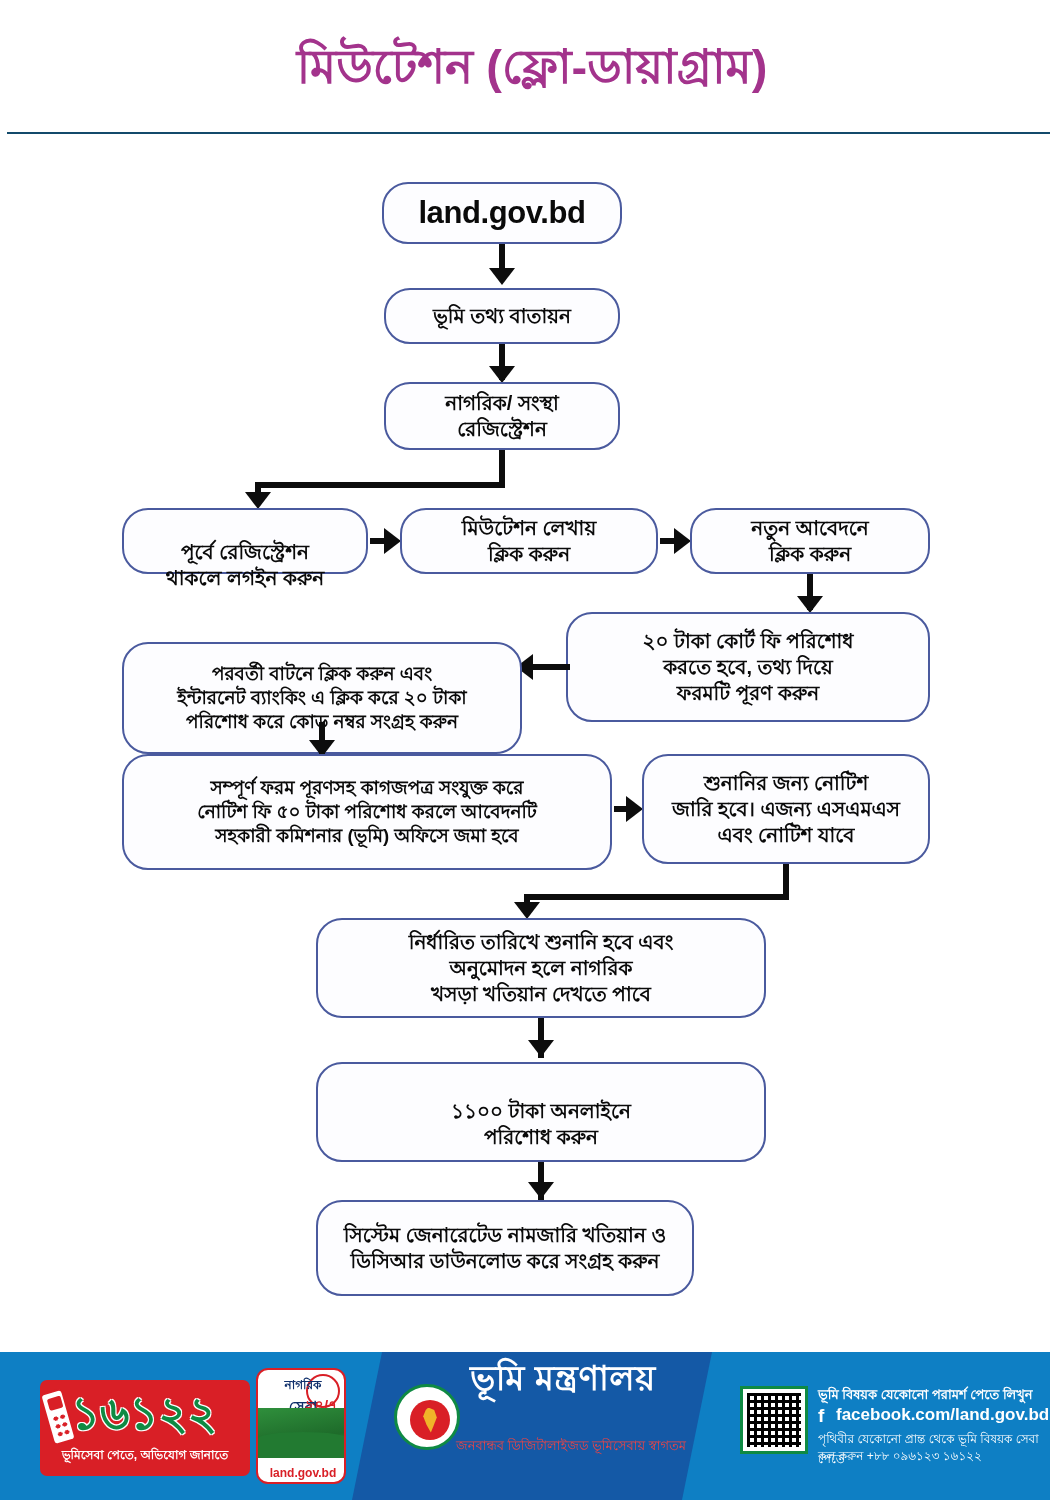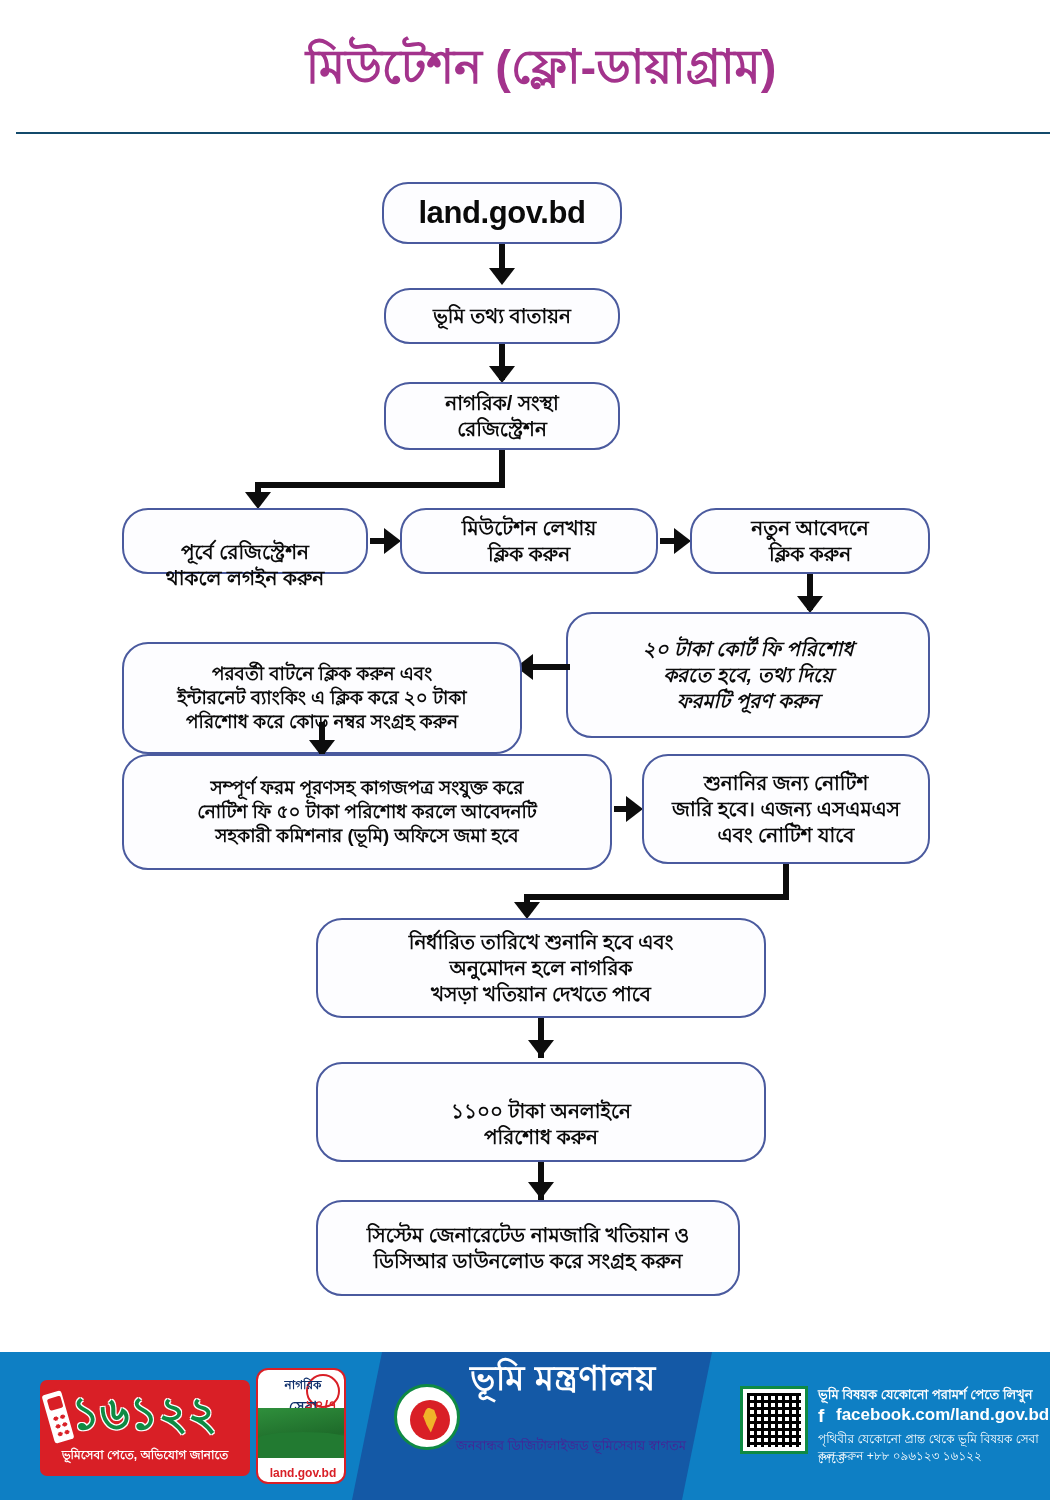--- a/index.html
+++ b/index.html
@@ -11,21 +11,21 @@
     overflow: hidden;
   }
   #page {
     position: relative;
     width: 1050px; height: 1500px;
     background: #ffffff;
   }
 
   
   #header {
-    position: absolute; left: 16px; top: 0; width: 972px; height: 134px;
+    position: absolute; left: 7px; top: 0; width: 972px; height: 134px;
   }
   #page-title {
     position: absolute; left: 0; top: 38px; width: 1050px;
     text-align: center;
     font-size: 47px;
     font-weight: 700;
     color: #a3338c;
     letter-spacing: 0px;
     line-height: 58px;
     white-space: nowrap;
@@ -187,21 +187,21 @@
   #seal-map {
     width: 17px; height: 25px; background: #f0b429;
     clip-path: polygon(40% 0, 75% 10%, 90% 40%, 70% 75%, 55% 100%, 30% 70%, 10% 35%, 25% 10%);
   }
   #ministry-name {
     position: absolute; left: 470px; top: 1352px;
     font-size: 34px; font-weight: 700; color: #ffffff; letter-spacing: 0.5px;
   }
   #ministry-tag {
     position: absolute; left: 456px; top: 1436px;
-    font-size: 13px; font-weight: 400; color: #4c1d95;
+    font-size: 13px; font-weight: 400; color: #ef4444;
   }
 
   
   #qr {
     position: absolute; left: 740px; top: 1386px; width: 68px; height: 68px;
     background: #ffffff; border: 3px solid #0f8a43; padding: 4px;
   }
   #qr-pattern {
     width: 100%; height: 100%;
     background-color: #ffffff;
@@ -276,21 +276,21 @@
     <div class="arrow-right" style="left:674px; top:528px;"></div>
 
     <div class="node n-bn" style="left:690px; top:508px; width:240px; height:66px;">
       <span class="txt" style="white-space:pre-line;">নতুন আবেদনে
 ক্লিক করুন</span>
     </div>
 
     <div class="conn vline" style="left:807px; top:574px; height:36px;"></div>
     <div class="arrow-down" style="left:797px; top:596px;"></div>
 
-    <div class="node n-bn" style="left:566px; top:612px; width:364px; height:126px;font-style:italic;">
+    <div class="node n-bn" style="left:566px; top:612px; width:364px; height:110px;">
       <span class="txt" style="white-space:pre-line;">২০ টাকা কোর্ট ফি পরিশোধ
 করতে হবে, তথ্য দিয়ে
 ফরমটি পূরণ করুন</span>
     </div>
 
     <div class="conn hline" style="left:530px; top:664px; width:40px;"></div>
     <div class="arrow-left" style="left:516px; top:654px;"></div>
 
     <div class="node n-bn-s" style="left:122px; top:610px; width:400px; height:112px;margin-top:32px;">
       <span class="txt" style="white-space:pre-line;">পরবর্তী বাটনে ক্লিক করুন এবং
@@ -331,21 +331,21 @@
     <div class="arrow-down" style="left:528px; top:1040px;"></div>
 
     <div class="node n-bn" style="left:316px; top:1062px; width:450px; height:100px;">
       <span class="txt" style="white-space:pre-line;margin-top:24px;">১১০০ টাকা অনলাইনে
 পরিশোধ করুন</span>
     </div>
 
     <div class="conn vline" style="left:538px; top:1162px; height:40px;"></div>
     <div class="arrow-down" style="left:528px; top:1182px;"></div>
 
-    <div class="node n-bn" style="left:316px; top:1200px; width:424px; height:96px;">
+    <div class="node n-bn" style="left:316px; top:1200px; width:378px; height:96px;">
       <span class="txt" style="white-space:pre-line;">সিস্টেম জেনারেটেড নামজারি খতিয়ান ও
 ডিসিআর ডাউনলোড করে সংগ্রহ করুন</span>
     </div>
 
   </div>
 
   <div id="footer">
     <div id="footer-dark"></div>
     <div id="footer-light-right"></div>
   </div>

